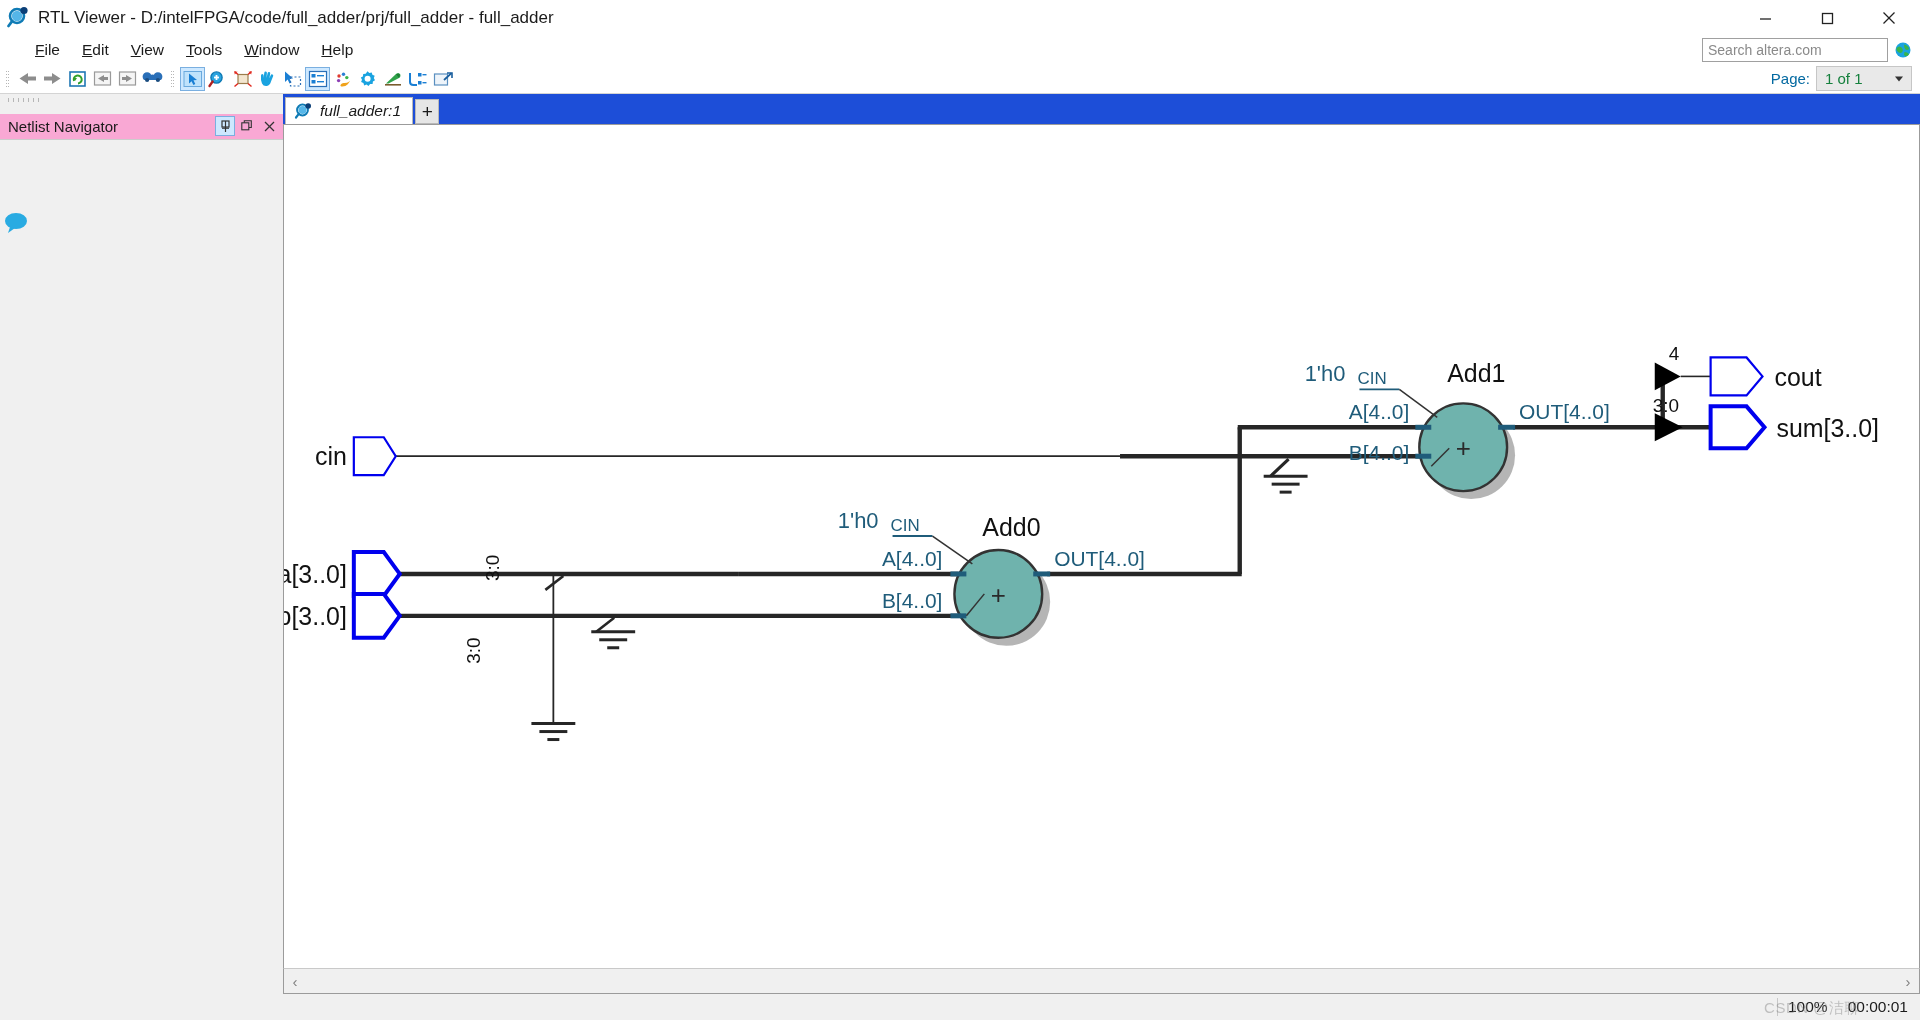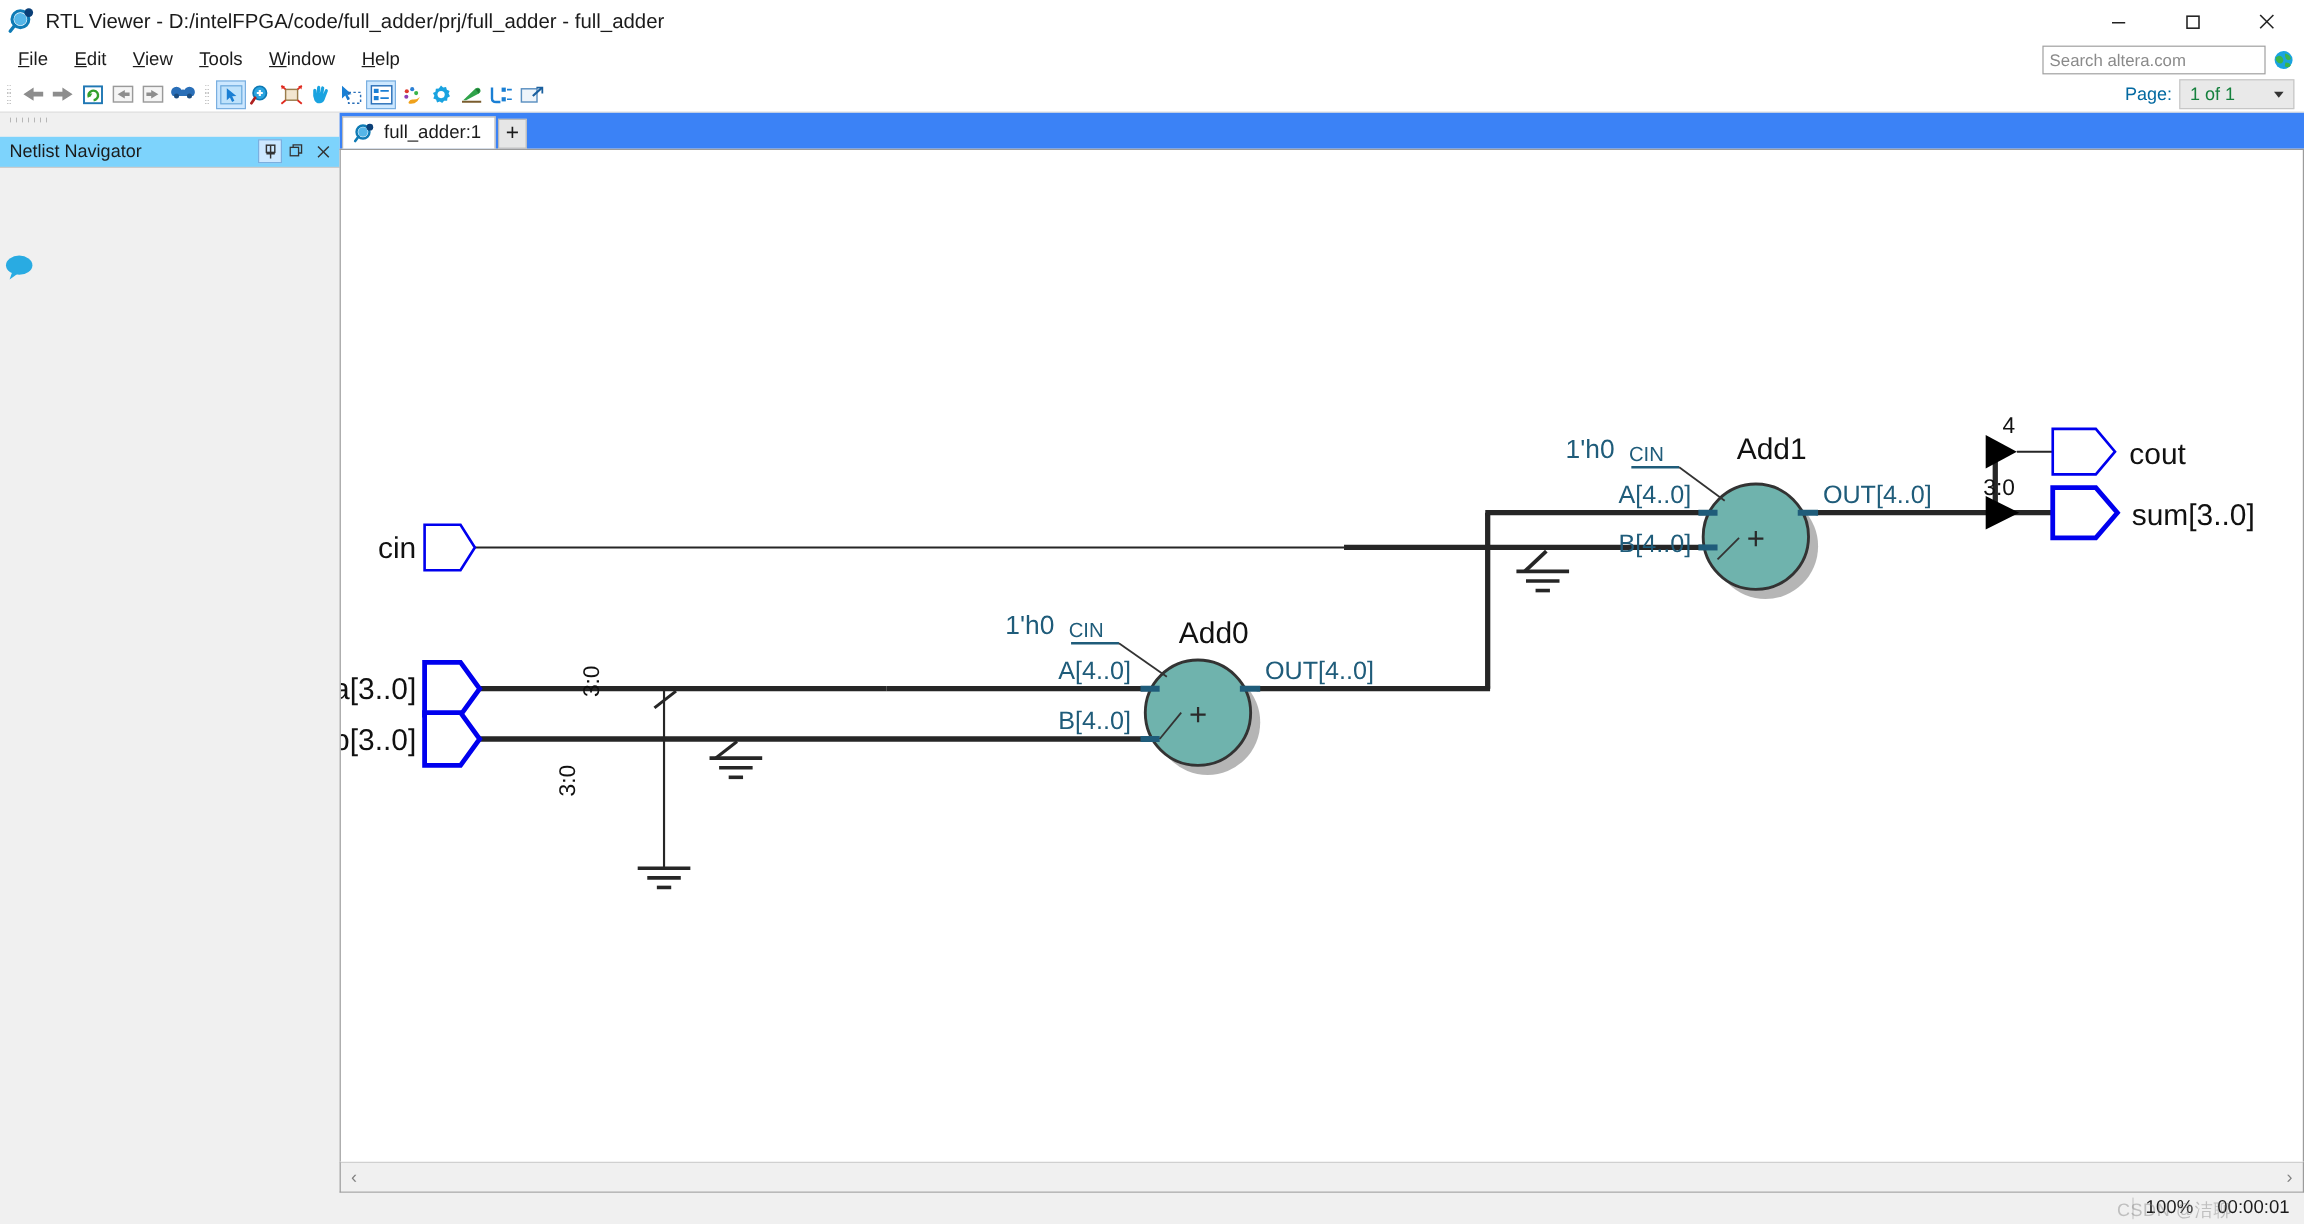--- a/index.html
+++ b/index.html
@@ -23,21 +23,21 @@
     font-family: "Liberation Sans", sans-serif;
   }
   .win-controls { position: absolute; right: 0; top: 0; height: 36px; display: flex; }
   .win-btn {
     width: 62px; height: 36px; display: flex; align-items: center; justify-content: center;
     color: #222; font-size: 17px; line-height: 1;
   }
 
   
   .menubar {
-    height: 28px; display: flex; align-items: center; padding-left: 4px;
+    height: 28px; display: flex; align-items: center; padding-left: 24px;
     background: #ffffff; flex: none; position: relative;
   }
   .menu-item {
     padding: 3px 11px; font-size: 15.5px; color: #1b1b1b; cursor: default;
     font-family: "Liberation Sans", sans-serif;
   }
   .menu-item u { text-decoration: underline; }
   .search-wrap { position: absolute; right: 8px; top: 2px; display: flex; align-items: center; }
   .search-box {
     width: 186px; height: 24px; border: 1px solid #a0a0a0; background: #fff;
@@ -81,21 +81,21 @@
   
   .body { flex: 1; display: flex; min-height: 0; background: #f0f0f0; position: relative; }
 
   
   .dock { width: 283px; display: flex; flex-direction: column; flex: none; background:#f0f0f0; }
   .dock-tabstrip { height: 20px; position: relative; }
   .dock-dots { position: absolute; left: 8px; top: 4px; width: 34px; height: 4px;
     background: repeating-linear-gradient(to right,#b6b6b6 0 1px,transparent 1px 5px); }
   .dock-header {
     height: 26px; display: flex; align-items: center;
-    background: #7dd3fc; padding-left: 8px; position: relative;
+    background: #f9a8d4; padding-left: 8px; position: relative;
     border-bottom: 1px solid #ccc;
   }
   .dock-title { font-size: 15px; color: #1b1b1b; font-family:"Liberation Sans", sans-serif; }
   .dock-hbtns { position: absolute; right: 4px; top: 2px; display: flex; align-items: center; gap: 2px; }
   .dock-hbtn { width: 20px; height: 20px; display: flex; align-items: center; justify-content: center;
     position: relative; font-size: 13px; color: #333; }
   .dock-hbtn.pinned { background: #cde8ff; border: 1px solid #7aafe0; }
   .dock-body {
     flex: 1; background: #ffffff; border: 1px solid #c3c3c3; margin: 0 6px 10px 24px;
     position: relative; overflow: hidden;
@@ -103,21 +103,21 @@
   .nav-bubble { position: absolute; left: 2px; top: 30px; width: 22px; height: 18px; }
   .tree-row { display: flex; align-items: center; padding: 4px 0 4px 8px; gap: 5px; }
   .tree-arrow { width: 14px; height: 14px; position: relative; flex:none; }
   .tree-icon { width: 19px; height: 17px; position: relative; flex:none; }
   .tree-label { font-size: 15.5px; color: #1b1b1b; }
 
   
   .pane { flex: 1; display: flex; flex-direction: column; min-width: 0; background: #f0f0f0; }
   .tabstrip {
     height: 30px; display: flex; align-items: flex-end; padding-left: 2px;
-    background: #3b82f6; flex: none;
+    background: #1d4ed8; flex: none; font-style: italic;
   }
   .doc-tab {
     height: 27px; display: flex; align-items: center; gap: 6px; padding: 0 11px 0 8px;
     background: #ffffff; border: 1px solid #b9b9b9; border-bottom: none;
     font-size: 15.5px; color: #1b1b1b;
   }
   .tab-icon { width: 20px; height: 18px; position: relative; flex:none; }
   .tab-plus {
     width: 24px; height: 25px; margin-left: 2px; display: flex; align-items: center; justify-content: center;
     background: #e6e6e6; border: 1px solid #b9b9b9; font-size: 19px; color: #1b1b1b; line-height: 1;

